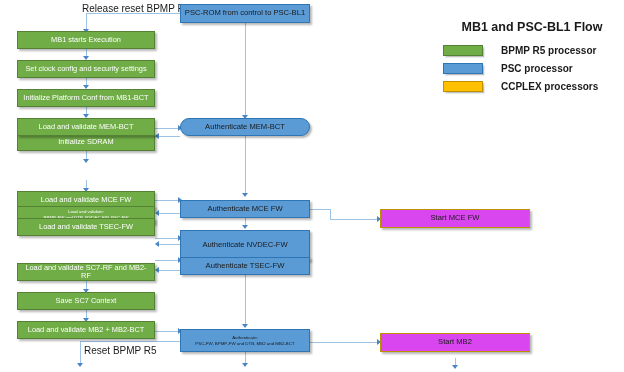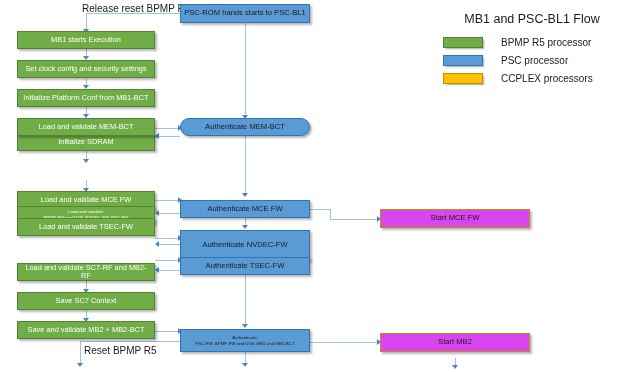--- a/index.html
+++ b/index.html
@@ -88,22 +88,23 @@
     position: absolute;
     font-size: 10px;
     color: #1a1a1a;
     white-space: nowrap;
   }
 
   
   #legend {
     position: absolute;
     left: 443px;
-    top: 12px;
+    top: 20px;
     width: 178px;
+    font-weight: bold;
   }
   #legend-title {
     font-size: 12.5px;
     color: #1a1a1a;
     text-align: center;
     margin-bottom: 9px;
     white-space: nowrap;
   }
   .legend-row {
     display: flex;
@@ -214,21 +215,21 @@
   <div class="seg v" style="left:245px; top:352px; height:12px;"></div>
   <div class="arrow down" style="left:242px; top:363px;"></div>
 
   <div class="seg v" style="left:455px; top:358px; height:8px;"></div>
   <div class="arrow down" style="left:452px; top:365px;"></div>
 
   <div class="edge-label" style="left:82px; top:3px;">Release reset BPMP R5</div>
   <div class="edge-label" style="left:84px; top:345px;">Reset BPMP R5</div>
 
   <div class="node blue" style="left:180px; top:4px; width:130px; height:19px;">
-    <span class="lbl">PSC-ROM hands starts to PSC-BL1</span>
+    <span class="lbl">PSC-ROM from control to PSC-BL1</span>
   </div>
 
   <div class="node green" style="left:17px; top:31px; width:138px; height:18px;">
     <span class="lbl">MB1 starts Execution</span>
   </div>
 
   <div class="node green" style="left:17px; top:60px; width:138px; height:18px;">
     <span class="lbl">Set clock config and security settings</span>
   </div>
 
@@ -260,21 +261,21 @@
 
   <div class="node green" style="left:17px; top:263px; width:138px; height:18px;">
     <span class="lbl">Load and validate SC7-RF and MB2-RF</span>
   </div>
 
   <div class="node green" style="left:17px; top:292px; width:138px; height:18px;">
     <span class="lbl">Save SC7 Context</span>
   </div>
 
   <div class="node green" style="left:17px; top:321px; width:138px; height:18px;">
-    <span class="lbl">Save and validate MB2 + MB2-BCT</span>
+    <span class="lbl">Load and validate MB2 + MB2-BCT</span>
   </div>
 
   <div class="node blue" style="left:180px; top:118px; width:130px; height:18px;border-radius:9px;">
     <span class="lbl">Authenticate MEM-BCT</span>
   </div>
 
   <div class="node blue" style="left:180px; top:200px; width:130px; height:18px;">
     <span class="lbl">Authenticate MCE FW</span>
   </div>
 

